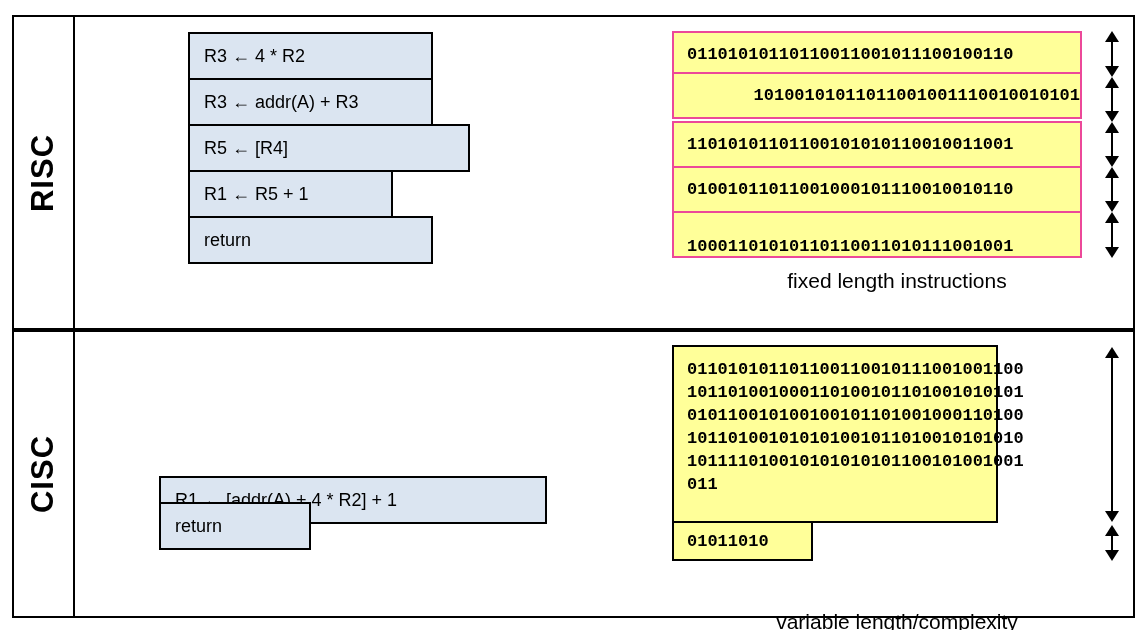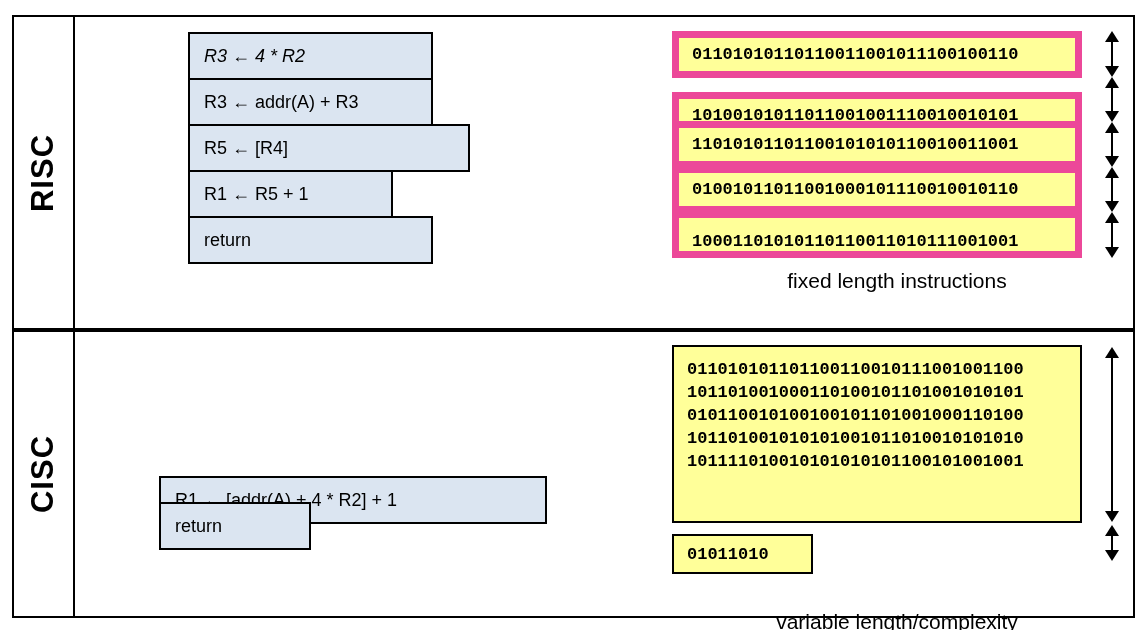--- a/index.html
+++ b/index.html
@@ -17,32 +17,32 @@
     transform:rotate(-90deg);font-size:31px;font-weight:bold;letter-spacing:1px;white-space:nowrap;
   }
   .code-box{
     position:absolute;box-sizing:border-box;height:48px;
     background:var(--blue,#dbe5f1);border:2px solid #000;
     display:flex;align-items:center;padding-left:14px;
     font-size:18px;white-space:nowrap;
   }
   .mem-row{
     position:absolute;box-sizing:border-box;left:672px;width:410px;height:47px;
-    background:var(--yellow,#ffff99);border:7px solid #ec4899;
+    background:var(--yellow,#ffff99);border:2px solid #ec4899;
     display:flex;align-items:center;padding-left:13px;
     font-family:"Liberation Mono",monospace;font-weight:bold;font-size:17px;white-space:nowrap;
   }
   .mem-block{
-    position:absolute;box-sizing:border-box;left:672px;top:345px;width:410px;height:178px;
+    position:absolute;box-sizing:border-box;left:672px;top:345px;width:326px;height:178px;
     background:var(--yellow,#ffff99);border:2px solid #000;
     padding:11px 0 0 13px;
     font-family:"Liberation Mono",monospace;font-weight:bold;font-size:17px;line-height:23px;white-space:nowrap;
   }
   .mem-small{
-    position:absolute;box-sizing:border-box;left:672px;top:534px;width:141px;height:40px;
+    position:absolute;box-sizing:border-box;left:672px;top:521px;width:141px;height:40px;
     background:var(--yellow,#ffff99);border:2px solid #000;
     display:flex;align-items:center;padding-left:13px;
     font-family:"Liberation Mono",monospace;font-weight:bold;font-size:17px;
   }
   .caption{position:absolute;left:672px;width:410px;text-align:center;font-size:21px;}
   .varrow{position:absolute;width:14px;}
   .varrow::before{
     content:"";position:absolute;top:0;left:0;width:0;height:0;
     border-left:7px solid transparent;border-right:7px solid transparent;border-bottom:11px solid #000;
   }
@@ -58,40 +58,40 @@
 <div class="stage">
 
   <div class="frame"></div>
   <div class="vdivider"></div>
   <div class="hdivider"></div>
 
   <div class="side-label" style="top:17px;height:311px;">
     <span>RISC</span>
   </div>
 
-  <div class="code-box" style="left:188px;top:32px;width:245px;font-style:italic;">
+  <div class="code-box" style="left:188px;top:32px;width:245px;">
       <span>R3 ← 4 * R2</span>
     </div>
   <div class="code-box" style="left:188px;top:78px;width:245px;">
       <span>R3 ← addr(A) + R3</span>
     </div>
   <div class="code-box" style="left:188px;top:124px;width:282px;">
       <span>R5 ← [R4]</span>
     </div>
   <div class="code-box" style="left:188px;top:170px;width:205px;">
       <span>R1 ← R5 + 1</span>
     </div>
   <div class="code-box" style="left:188px;top:216px;width:245px;">
       <span>return</span>
     </div>
 
   <div class="mem-row" style="top:31px;">
       <span>01101010110110011001011100100110</span>
     </div>
-  <div class="mem-row" style="top:92px;">
+  <div class="mem-row" style="top:72px;justify-content:flex-end;">
       <span>10100101011011001001110010010101</span>
     </div>
   <div class="mem-row" style="top:121px;">
       <span>11010101101100101010110010011001</span>
     </div>
   <div class="mem-row" style="top:166px;">
       <span>01001011011001000101110010010110</span>
     </div>
   <div class="mem-row" style="top:211px;align-items:flex-end;">
       <span>10001101010110110011010111001001</span>
@@ -125,20 +125,21 @@
   <div class="code-box" style="left:159px;top:502px;width:152px;">
       <span>return</span>
     </div>
 
   <div class="mem-block">
     <div>011010101101100110010111001001100</div>
     <div>101101001000110100101101001010101</div>
     <div>010110010100100101101001000110100</div>
     <div>101101001010101001011010010101010</div>
     <div>101111010010101010101100101001001</div>
+    <div>011</div>
   </div>
 
   <div class="mem-small">
       <span>01011010</span>
     </div>
 
   <div class="varrow" style="left:1105px;top:347px;height:175px;">
       <div class="shaft"></div>
     </div>
   <div class="varrow" style="left:1105px;top:525px;height:36px;">

